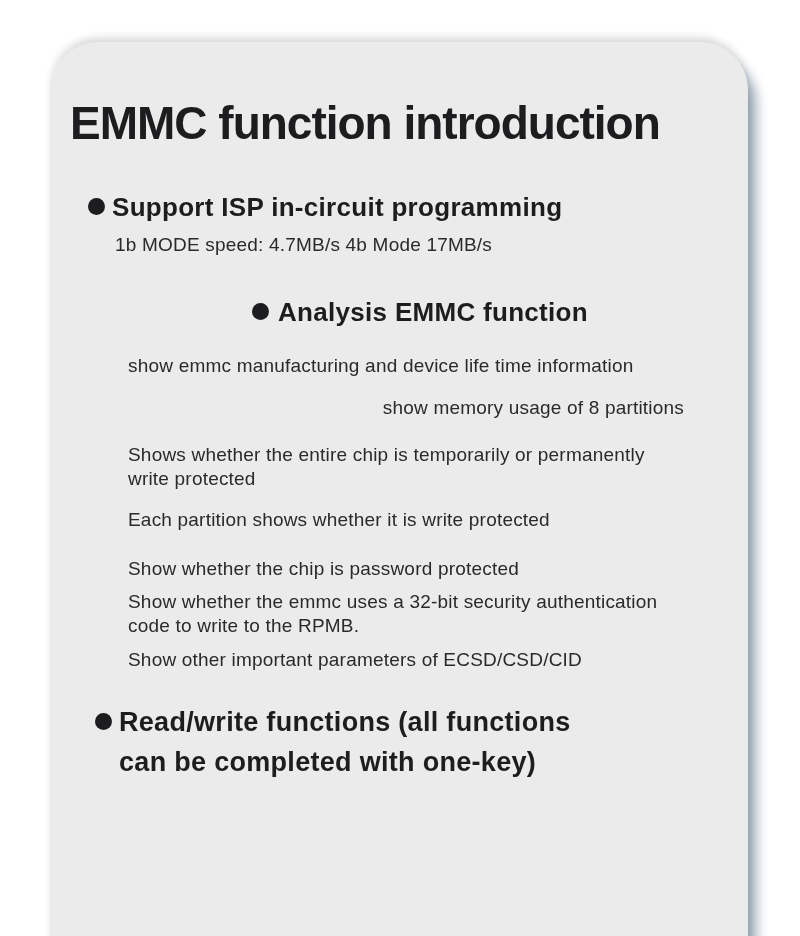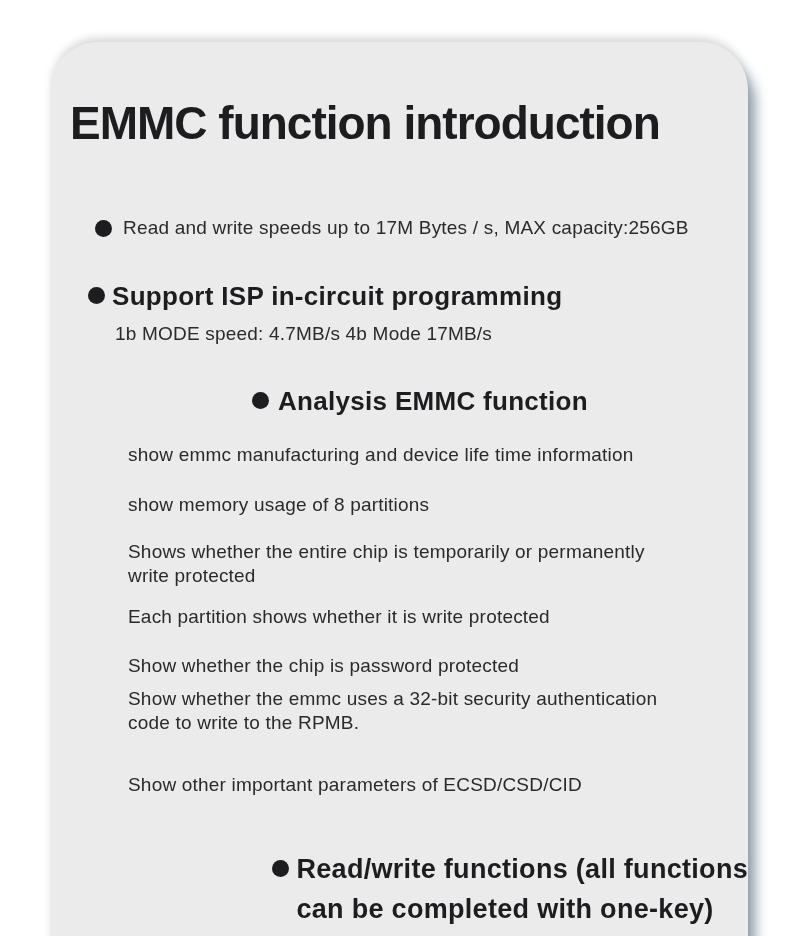--- a/index.html
+++ b/index.html
@@ -58,47 +58,43 @@
     color: var(--heading_color, #1d1d1f);
   }
   .isp-row { margin: 39px 0 0 38px; }
   .isp-row .dot { margin: 8px 7px 0 0; }
   .isp-detail { margin: 9px 0 0 65px; }
   .analysis-row { margin: 38px 0 0 42px; justify-content: center; }
   .analysis-row .dot { margin: 8px 9px 0 0; }
   .feature-list { margin-left: 78px; }
   .feature-item { max-width: 556px; }
   .fi-0 { margin-top: 25px; }
-  .fi-1 { margin-top: 26px; }
+  .fi-1 { margin-top: 18px; text-align: right; }
   .fi-2 { margin-top: 17px; }
   .fi-3 { margin-top: 23px; }
   .fi-4 { margin-top: 25px; }
   .fi-5 { margin-top: 9px; }
-  .fi-6 { margin-top: 38px; }
-  .rw-row { margin: 52px 0 0 45px; justify-content: flex-end; }
+  .fi-6 { margin-top: 10px; }
+  .rw-row { margin: 30px 0 0 45px; }
   .rw-row .dot { margin: 11px 7px 0 0; }
   .rw-heading {
     font-size: 27px;
     line-height: 40px;
     font-weight: bold;
     letter-spacing: 0.3px;
     color: var(--heading_color, #1d1d1f);
   }
 </style>
 </head>
 <body>
 
 <div class="card">
 
   <div class="title">EMMC function introduction</div>
 
-  <div class="row speed-row">
-    <span class="dot"></span>
-    <span class="body-text">Read and write speeds up to 17M Bytes / s, MAX capacity:256GB</span>
-  </div>
 
   <div class="row isp-row">
     <span class="dot"></span>
     <span class="heading">Support ISP in-circuit programming</span>
   </div>
   <div class="body-text isp-detail">1b MODE speed: 4.7MB/s 4b Mode 17MB/s</div>
 
   <div class="row analysis-row">
     <span class="dot"></span>
     <span class="heading">Analysis EMMC function</span>

